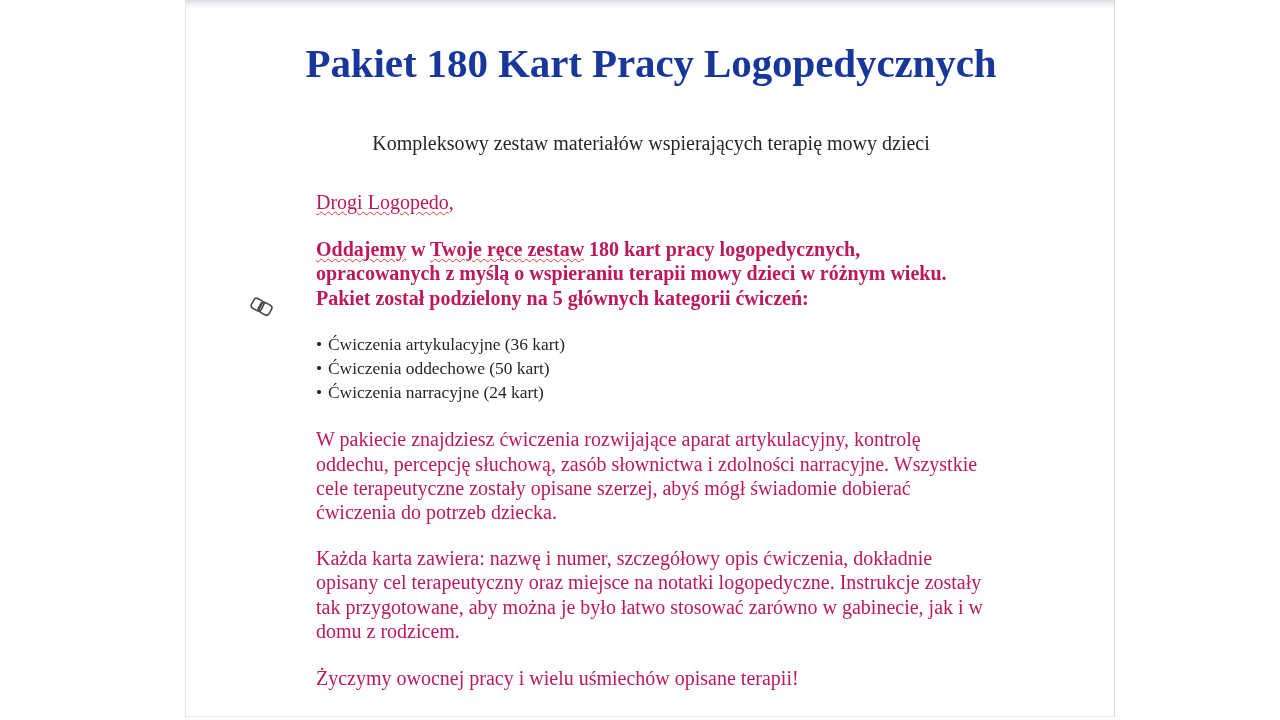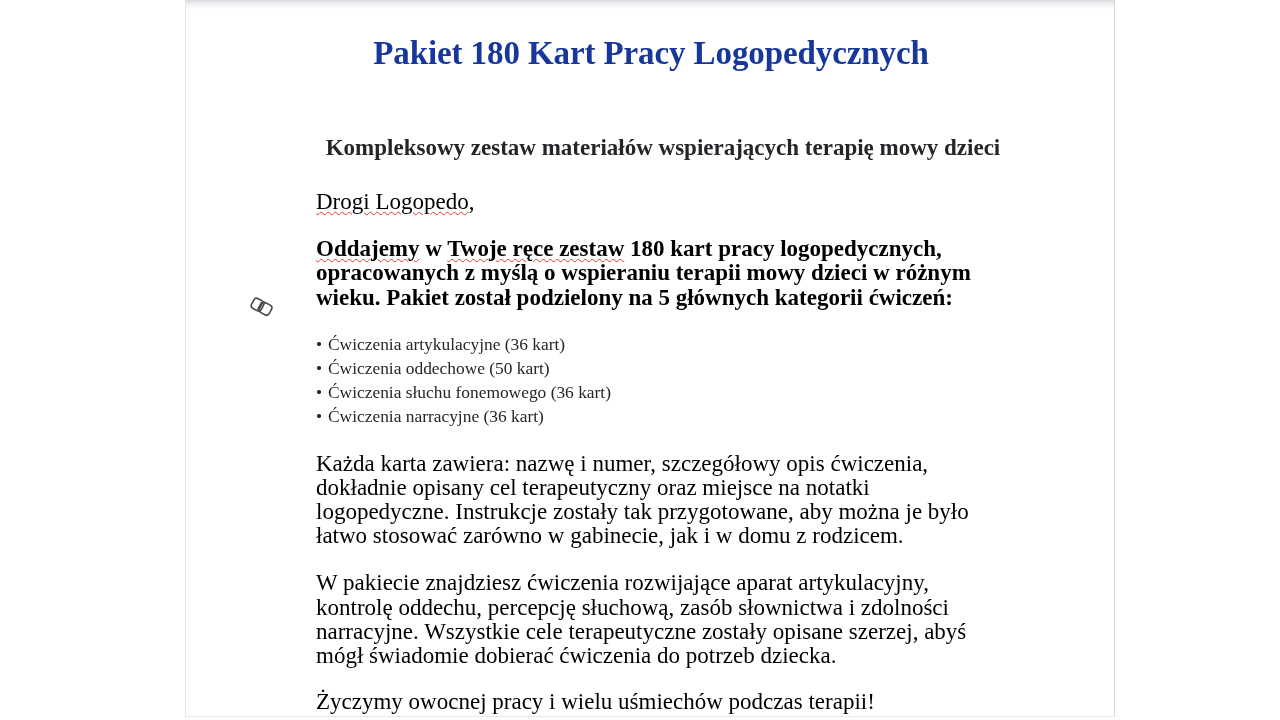--- a/index.html
+++ b/index.html
@@ -46,53 +46,53 @@
     pointer-events: none;
   }
 
   
   .doc-title {
     position: absolute;
     left: 0;
     top: 12px;
     width: 930px;
     text-align: center;
-    font-size: 33px;
+    font-size: 41px;
     font-weight: bold;
     color: #17379b;
     letter-spacing: -0.1px;
     line-height: 1.2;
     white-space: nowrap;
   }
 
   .doc-subtitle {
     position: absolute;
-    left: 12px;
+    left: 0;
     top: 113px;
     width: 930px;
     text-align: center;
-    font-size: 23px;
-    font-weight: bold;
+    font-size: 20px;
+    font-weight: normal;
     color: #26262a;
     line-height: 1.35;
     white-space: nowrap;
   }
 
   
   #body-column {
     position: absolute;
     left: 130px;
     top: 190px;
     width: 672px;
   }
 
   .para {
-    font-size: 23px;
+    font-size: 20px;
     line-height: 24.2px;
-    color: #000000;
+    color: #be185d;
     margin: 0;
     text-align: left;
   }
 
   .para.gap-salutation  { margin-bottom: 23px; }
   .para.gap-intro       { margin-bottom: 22px; font-weight: bold; }
   .para.gap-afterlist   { margin-bottom: 23px; }
   .para.gap-block       { margin-bottom: 22px; }
 
   .bullet-list {
@@ -150,29 +150,28 @@
 
     <div id="body-column">
 
       <p class="para gap-salutation"><span class="spell">Drogi Logopedo</span><span>,</span></p>
 
       <p class="para gap-intro"><span class="spell">Oddajemy</span><span> w </span><span class="spell">Twoje ręce zestaw</span><span> 180 kart pracy logopedycznych, opracowanych z myślą o wspieraniu terapii mowy dzieci w różnym wieku. Pakiet został podzielony na 5 głównych kategorii ćwiczeń:</span></p>
 
       <ul class="bullet-list">
         <li><span class="bullet-glyph">•</span><span>Ćwiczenia artykulacyjne (36 kart)</span></li>
         <li><span class="bullet-glyph">•</span><span>Ćwiczenia oddechowe (50 kart)</span></li>
-        <li><span class="bullet-glyph">•</span><span>Ćwiczenia słuchu fonemowego (36 kart)</span></li>
-        <li><span class="bullet-glyph">•</span><span>Ćwiczenia narracyjne (36 kart)</span></li>
+        <li><span class="bullet-glyph">•</span><span>Ćwiczenia narracyjne (24 kart)</span></li>
       </ul>
+
+      <p class="para gap-block">W pakiecie znajdziesz ćwiczenia rozwijające aparat artykulacyjny, kontrolę oddechu, percepcję słuchową, zasób słownictwa i zdolności narracyjne. Wszystkie cele terapeutyczne zostały opisane szerzej, abyś mógł świadomie dobierać ćwiczenia do potrzeb dziecka.</p>
 
       <p class="para gap-afterlist">Każda karta zawiera: nazwę i numer, szczegółowy opis ćwiczenia, dokładnie opisany cel terapeutyczny oraz miejsce na notatki logopedyczne. Instrukcje zostały tak przygotowane, aby można je było łatwo stosować zarówno w gabinecie, jak i w domu z rodzicem.</p>
 
-      <p class="para gap-block">W pakiecie znajdziesz ćwiczenia rozwijające aparat artykulacyjny, kontrolę oddechu, percepcję słuchową, zasób słownictwa i zdolności narracyjne. Wszystkie cele terapeutyczne zostały opisane szerzej, abyś mógł świadomie dobierać ćwiczenia do potrzeb dziecka.</p>
-
-      <p class="para">Życzymy owocnej pracy i wielu uśmiechów podczas terapii!</p>
+      <p class="para">Życzymy owocnej pracy i wielu uśmiechów opisane terapii!</p>
 
     </div>
   </div>
 
   <div id="margin-link-icon">
     <svg width="30" height="30" viewBox="0 0 30 30" aria-hidden="true">
       <g transform="rotate(28 15 15)" fill="none" stroke="#4a4a4a" stroke-width="1.6" stroke-linecap="round" stroke-linejoin="round">
         <rect x="4.5" y="9.5" width="11" height="11" rx="3.2" ry="3.2"></rect>
         <rect x="13.5" y="9.5" width="11" height="11" rx="3.2" ry="3.2"></rect>
         <line x1="12.4" y1="11.2" x2="12.4" y2="18.9"></line>

